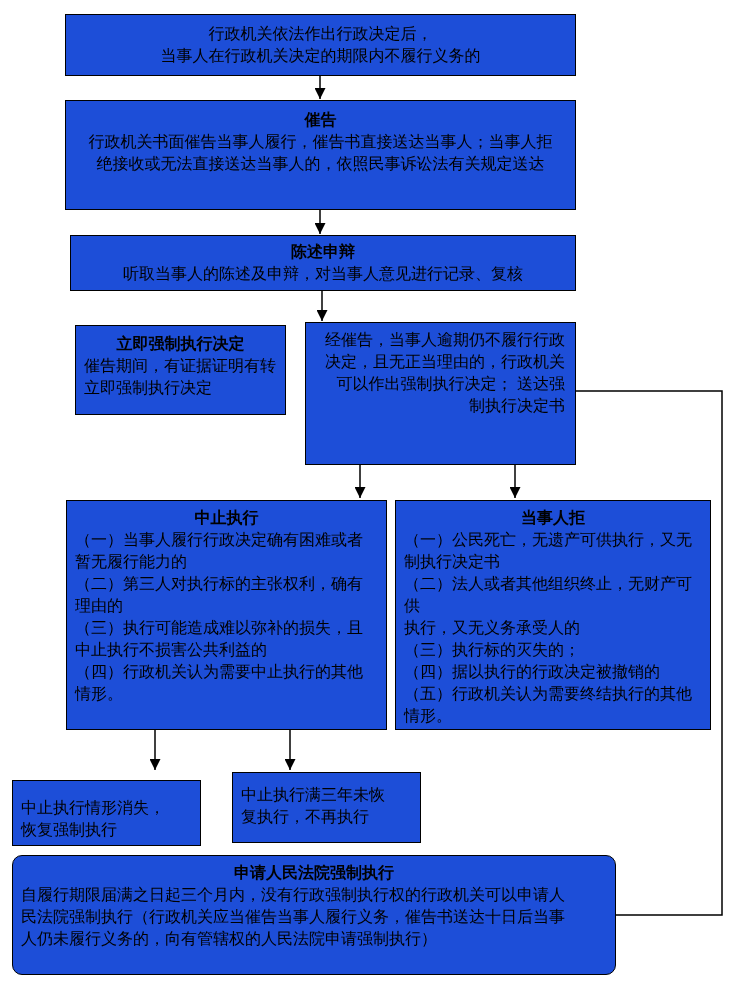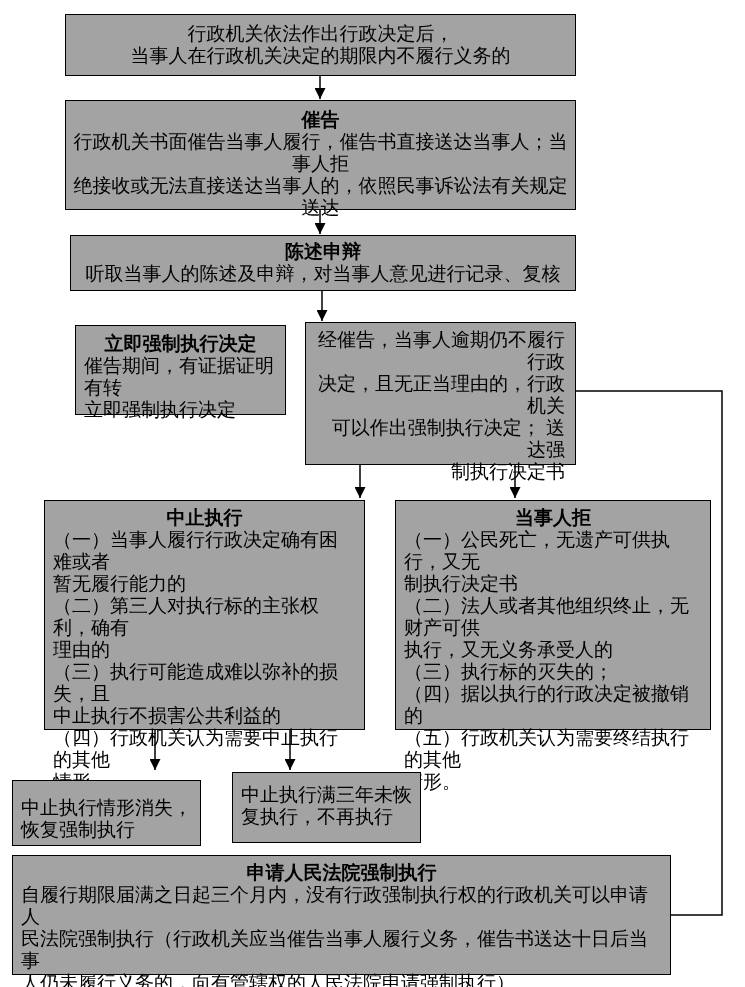--- a/index.html
+++ b/index.html
@@ -16,22 +16,22 @@
     overflow: hidden;
   }
   .connectors {
     position: absolute;
     left: 0; top: 0;
     pointer-events: none;
   }
   .box {
     position: absolute;
     border: 1.5px solid #000000;
-    background: #a3a3a3;
-    font-size: 19px;
+    background: #1d4ed8;
+    font-size: 16px;
     line-height: 22px;
     color: #000000;
   }
   .box .title {
     font-weight: bold;
     text-align: center;
     line-height: 23px;
   }
   .tcenter { text-align: center; }
   .body-pad { padding: 0 8px; }
@@ -80,21 +80,21 @@
     <div class="body-pad">立即强制执行决定</div>
   </div>
 
   <div class="box" style="left:305px;top:322px;width:271px;height:143px;padding-top:6px;">
     <div class="body-pad-lg">经催告，当事人逾期仍不履行行政</div>
     <div class="body-pad-lg">决定，且无正当理由的，行政机关</div>
     <div class="body-pad-lg">可以作出强制执行决定； 送达强</div>
     <div class="body-pad-lg">制执行决定书</div>
   </div>
 
-  <div class="box" style="left:44px;top:500px;width:321px;height:230px;padding-top:5px;">
+  <div class="box" style="left:66px;top:500px;width:321px;height:230px;padding-top:5px;">
     <div class="title">中止执行</div>
     <div class="body-pad">（一）当事人履行行政决定确有困难或者</div>
     <div class="body-pad">暂无履行能力的</div>
     <div class="body-pad">（二）第三人对执行标的主张权利，确有</div>
     <div class="body-pad">理由的</div>
     <div class="body-pad">（三）执行可能造成难以弥补的损失，且</div>
     <div class="body-pad">中止执行不损害公共利益的</div>
     <div class="body-pad">（四）行政机关认为需要中止执行的其他</div>
     <div class="body-pad">情形。</div>
   </div>
@@ -114,20 +114,20 @@
   <div class="box" style="left:12px;top:780px;width:189px;height:66px;padding-top:16px;">
     <div class="body-pad">中止执行情形消失，</div>
     <div class="body-pad">恢复强制执行</div>
   </div>
 
   <div class="box" style="left:232px;top:772px;width:189px;height:71px;padding-top:11px;">
     <div class="body-pad">中止执行满三年未恢</div>
     <div class="body-pad">复执行，不再执行</div>
   </div>
 
-  <div class="box" style="left:12px;top:855px;width:659px;height:120px;padding-top:5px;">
+  <div class="box" style="left:12px;top:855px;width:604px;height:120px;padding-top:5px;border-radius:10px;">
     <div class="title">申请人民法院强制执行</div>
     <div class="body-pad">自履行期限届满之日起三个月内，没有行政强制执行权的行政机关可以申请人</div>
     <div class="body-pad">民法院强制执行（行政机关应当催告当事人履行义务，催告书送达十日后当事</div>
     <div class="body-pad">人仍未履行义务的，向有管辖权的人民法院申请强制执行）</div>
   </div>
 
 </div>
 
 </body></html>

